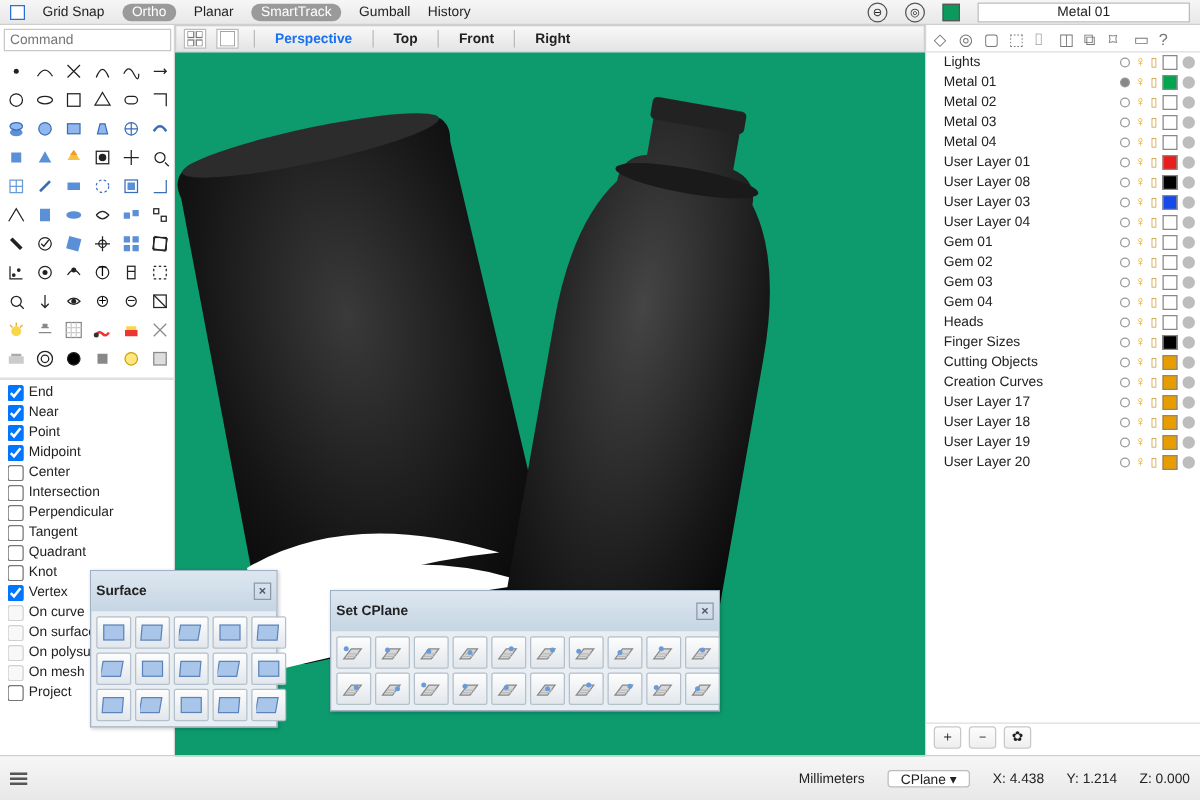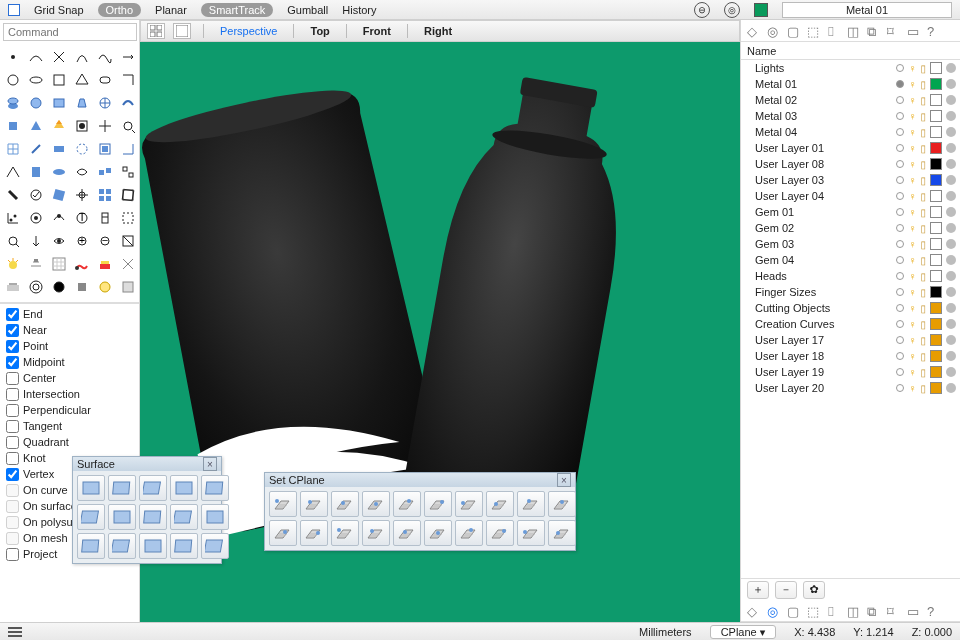--- a/index.html
+++ b/index.html
@@ -13,39 +13,39 @@
 .topbar .spacer { flex: 1; }
 .topbar .circled { width: 16px; height: 16px; border: 1.5px solid #555; border-radius: 50%; display: flex; align-items: center; justify-content: center; font-size: 9px; }
 .topbar .swatch { width: 14px; height: 14px; background: #0a9a5c; border: 1px solid #555; }
 .topbar input.layername { width: 170px; height: 16px; text-align: center; border: 1px solid #bbb; background: #fff; }
 
 
 .viewbar { position: absolute; left: 140px; right: 220px; top: 20px; height: 22px; background: linear-gradient(#f8f8f8,#e4e4e4); border: 1px solid #cfcfcf; display: flex; align-items: center; gap: 8px; padding: 0 6px; }
 .viewbar .vbtn { width: 18px; height: 16px; border: 1px solid #bbb; background: #fff; display: flex; align-items: center; justify-content: center; }
 .viewbar .sep { width: 1px; height: 14px; background: #bbb; margin: 0 4px; }
 .viewbar .tab { padding: 0 4px; font-weight: bold; }
-.viewbar .tab.active { color: #1670f0; font-weight: 400; }
+.viewbar .tab.active { color: #1670f0; font-weight: 700; }
 
 
 .viewport { position: absolute; left: 140px; top: 42px; right: 220px; bottom: 18px; background: #0d9a6c; display: flex; align-items: center; justify-content: center; overflow: hidden; }
 .viewport svg { position: absolute; left: 0; top: 0; }
 
 
 .left-tools { position: absolute; left: 0; top: 20px; width: 140px; bottom: 0; background: #fff; border-right: 1px solid #d6d6d6; }
 .left-tools input.cmd { width: 134px; margin: 3px; padding: 2px 4px; border: 1px solid #c8c8c8; color: #888; }
 .toolgrid { display: grid; grid-template-columns: repeat(6, 22px); gap: 1px; padding: 2px 2px 4px; }
 .tool { width: 22px; height: 22px; display: flex; align-items: center; justify-content: center; border-radius: 2px; }
 .radiogrp, .checkgrp { padding: 2px 6px; }
 .radiogrp label, .checkgrp label { display: flex; align-items: center; gap: 4px; height: 16px; }
 .radiogrp input, .checkgrp input { margin: 0; }
 .checkgrp .disabled { color: #bbb; align-items: center; }
 
 
 .palette { position: absolute; background: #e9eef2; border: 1px solid #9fb2c4; box-shadow: 1px 1px 3px rgba(0,0,0,.2); }
-.palette .titlebar { height: 14px; background: linear-gradient(#dde7f0,#c6d5e3); padding: 0 4px; display: flex; align-items: center; justify-content: space-between; font-weight: 400; color: #334; }
+.palette .titlebar { height: 32px; background: linear-gradient(#dde7f0,#c6d5e3); padding: 0 4px; display: flex; align-items: center; justify-content: space-between; font-weight: 700; color: #334; }
 .palette .titlebar .x { width: 14px; height: 14px; border: 1px solid #8a99a8; font-size: 10px; display: flex; align-items: center; justify-content: center; color: #556; }
 .palette .body { padding: 4px; display: grid; gap: 3px; }
 .palette .btn { width: 28px; height: 26px; background: linear-gradient(#fdfdfd,#e2e7ec); border: 1px solid #b4c0cc; border-radius: 2px; display: flex; align-items: center; justify-content: center; }
 
 
 .right-panel { position: absolute; right: 0; top: 20px; width: 220px; bottom: 18px; background: #fff; border-left: 1px solid #d6d6d6; display: flex; flex-direction: column; }
 .iconrow { height: 22px; border-bottom: 1px solid #ddd; display: flex; align-items: center; gap: 6px; padding: 0 6px; }
 .iconrow .ic { width: 14px; height: 14px; }
 .layers-head { height: 18px; border-bottom: 1px solid #ddd; padding: 0 6px; display: flex; align-items: center; font-weight: 500; }
 .layers { flex: 1; overflow: auto; }
@@ -54,21 +54,21 @@
 .layer-row .dot { width: 8px; height: 8px; border: 1px solid #999; border-radius: 50%; }
 .layer-row .bulb { color: #e6a400; font-size: 11px; }
 .layer-row .lock { color: #c89a3a; font-size: 10px; }
 .layer-row .sw { width: 12px; height: 12px; border: 1px solid #888; }
 .layer-row .grey { width: 10px; height: 10px; border-radius: 50%; background: #bdbdbd; }
 .layer-ctrl { height: 22px; border-top: 1px solid #ddd; display: flex; align-items: center; gap: 6px; padding: 0 6px; }
 .layer-ctrl .b { width: 22px; height: 18px; border: 1px solid #c8c8c8; border-radius: 3px; background: linear-gradient(#fdfdfd,#eee); display: flex; align-items: center; justify-content: center; }
 .selection { flex: 0 0 150px; border-top: 1px solid #ddd; display: flex; align-items: center; justify-content: center; color: #aaa; font-size: 14px; }
 
 
-.status { position: absolute; left: 0; right: 0; bottom: 0; height: 18px; background: linear-gradient(#f6f6f6,#e8e8e8); border-top: 1px solid #cfcfcf; display: flex; align-items: center; padding: 0 8px; gap: 18px; }
+.status { position: absolute; left: 0; right: 0; bottom: 0; height: 36px; background: linear-gradient(#f6f6f6,#e8e8e8); border-top: 1px solid #cfcfcf; display: flex; align-items: center; padding: 0 8px; gap: 18px; }
 .status .f1 { flex: 1; }
 .status .sel { height: 14px; border: 1px solid #bbb; border-radius: 3px; padding: 0 10px; background: #fff; }
 
 svg { display: block; }
 </style>
 </head>
 <body>
 
 <div class="topbar">
   <div class="sq"></div>
@@ -819,21 +819,20 @@
       <span class="ic" style="font-size: 13px; color: rgb(119, 119, 119);">◎</span>
       <span class="ic" style="font-size: 13px; color: rgb(119, 119, 119);">▢</span>
       <span class="ic" style="font-size: 13px; color: rgb(119, 119, 119);">⬚</span>
       <span class="ic" style="font-size: 13px; color: rgb(119, 119, 119);">⌷</span>
       <span class="ic" style="font-size: 13px; color: rgb(119, 119, 119);">◫</span>
       <span class="ic" style="font-size: 13px; color: rgb(119, 119, 119);">⧉</span>
       <span class="ic" style="font-size: 13px; color: rgb(119, 119, 119);">⌑</span>
       <span class="ic" style="font-size: 13px; color: rgb(119, 119, 119);">▭</span>
       <span class="ic" style="font-size: 13px; color: rgb(119, 119, 119);">?</span>
     </div>
-  <div class="layers-head">Name</div>
   <div class="layers" id="layers">
       <div class="layer-row">
         <span class="nm">Lights</span>
         <span class="dot" style=""></span>
         <span class="bulb">♀</span>
         <span class="lock">▯</span>
         <span class="sw" style="background:#ffffff"></span>
         <span class="grey"></span>
       </div>
       <div class="layer-row">

